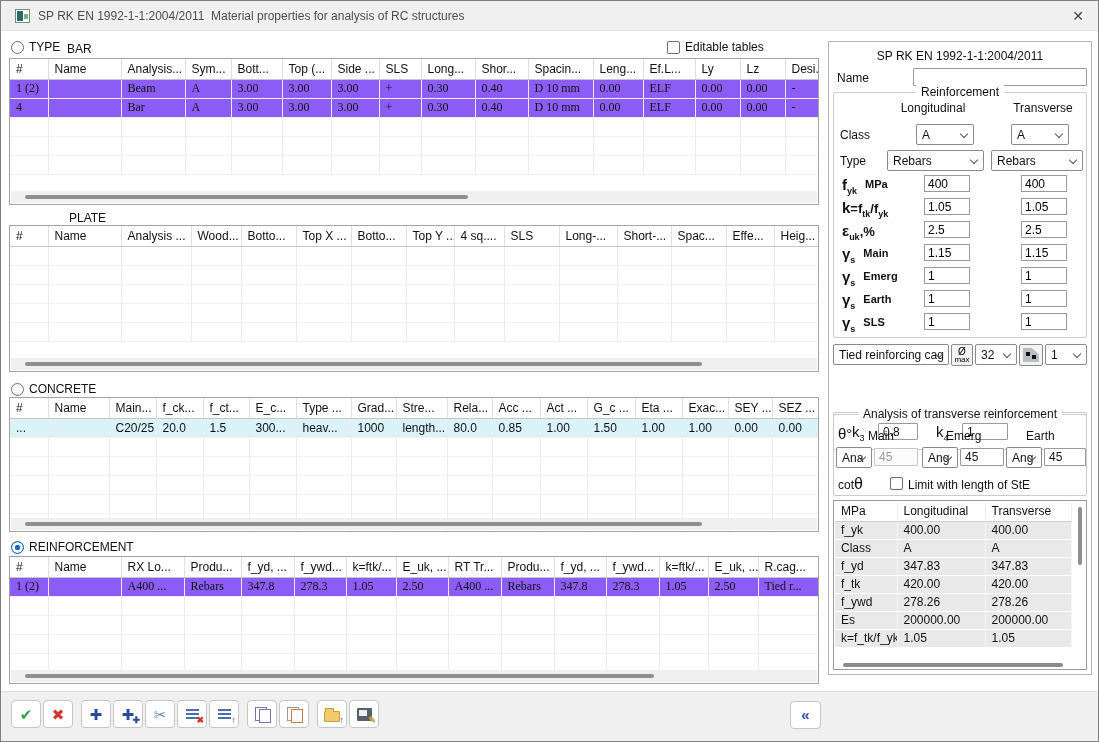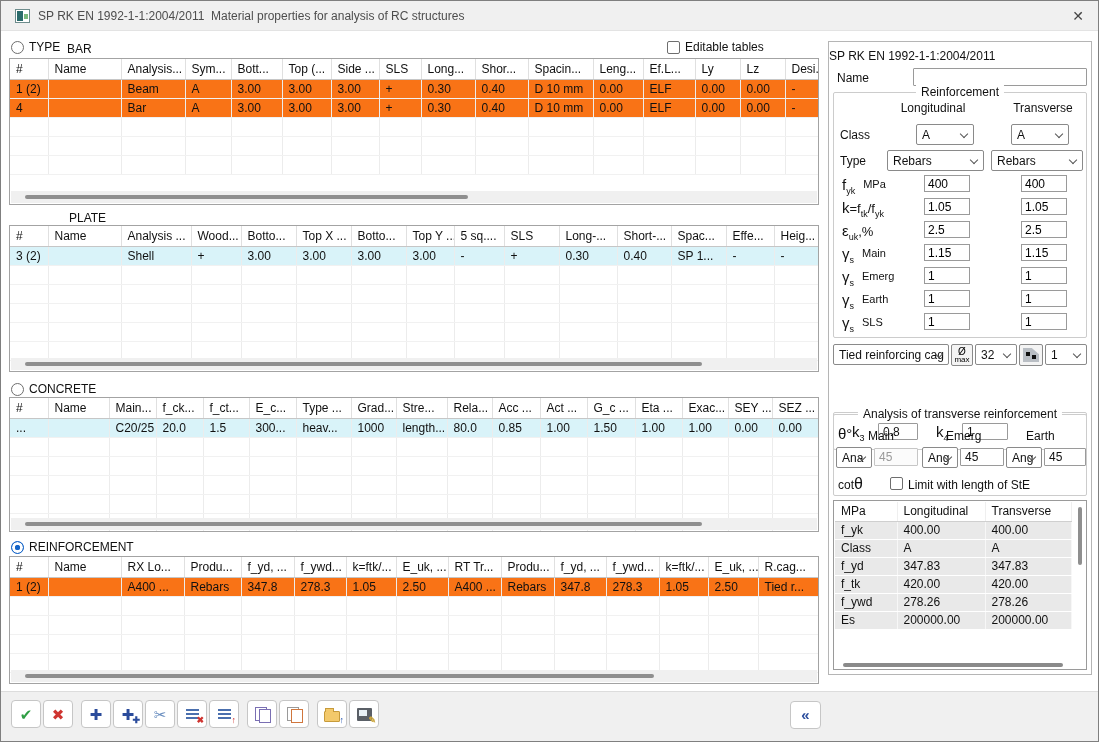--- a/index.html
+++ b/index.html
@@ -29,21 +29,21 @@
   .abs { position:absolute; }
 
   
   .tblbox { position:absolute; left:8px; width:810px; background:#fff; border:1px solid #a3a3a3; overflow:hidden; }
   table.tbl { border-collapse:collapse; table-layout:fixed; width:810px; }
   table.tbl th { font-weight:normal; text-align:left; height:20px; padding:0 6px;
                  border-right:1px solid #e0e0e0; border-bottom:1px solid #c6c6c6;
                  white-space:nowrap; overflow:hidden; font-size:12px; background:#fff; }
   table.tbl td { height:19px; padding:0 6px; border-right:1px solid #ececec; border-bottom:1px solid #f1f1f1;
                  white-space:nowrap; overflow:hidden; font-size:12px; }
-  tr.alt td { background:#f97316; }
+  tr.alt td { background:#8b5cf6;font-family:Liberation Serif, serif; }
   tr.sel td { background:#d9f3f9; }
   .hscroll { position:absolute; left:1px; right:1px; bottom:1px; height:12px; background:#f0f0f0; }
   .hscroll .thumb { position:absolute; left:14px; top:4px; height:4px; background:#8f8f8f; border-radius:2px; }
 
   
   .toolsep { position:absolute; left:0; right:0; top:690px; height:1px; background:#dcdcdc; }
   .toolstrip { position:absolute; left:0; right:0; top:691px; bottom:0; background:#f0f0f0; }
   .toolbar { position:absolute; left:10px; top:699px; display:flex; gap:2px; }
   .tbtn { position:relative; width:30px; height:28px; background:#fff; border:1px solid #c6c6c6;
           border-radius:4px; cursor:pointer; display:flex; align-items:center; justify-content:center; }
@@ -65,39 +65,39 @@
           background:#f3c96b; border:1px solid #c79b3b; border-bottom:none; }
   .k-save { position:relative; width:15px; height:13px; background:#5a5f66; border-radius:1px; }
   .k-save::before { content:""; position:absolute; left:2px; top:2px; width:8px; height:6px; background:#e8f0f6; }
   .collapse-btn { position:absolute; left:789px; top:700px; width:31px; height:28px; background:#fff;
           border:1px solid #c6c6c6; border-radius:4px; color:#2d4f9e; font-weight:bold; font-size:15px;
           cursor:pointer; line-height:24px; text-align:center; }
 
   
   .panel { position:absolute; left:827px; top:40px; width:264px; height:634px; background:#fff;
            border:1px solid #b5b5b5; }
-  .ptitle { position:absolute; left:0; top:7px; width:100%; font-size:12px; }
+  .ptitle { position:absolute; left:0; top:7px; width:100%; text-align:center; font-size:12px; }
   .plbl { position:absolute; font-size:12px; }
   input.tinput { position:absolute; height:18px; border:1px solid #9a9a9a; border-radius:1px;
            font-family:"Liberation Sans",sans-serif; font-size:12px; padding:0 4px; background:#fff; color:#111; }
   input.tinput.dis { color:#9a9a9a; border-color:#c6c6c6; background:#fbfbfb; }
 
   .fieldset { position:absolute; border:1px solid #cccccc; border-radius:2px; }
   .legend { position:absolute; top:-8px; left:50%; transform:translateX(-50%); background:#fff;
             padding:0 5px; font-size:12px; white-space:nowrap; }
 
   .combo { position:absolute; height:21px; background:#fff; border:1px solid #8a8a8a; border-radius:2px;
            cursor:pointer; overflow:hidden; }
   .combo .cval { position:absolute; left:5px; top:3px; font-size:12px; white-space:nowrap; }
   .combo .chv { position:absolute; right:6px; top:6px; width:6px; height:6px;
            border-right:1.4px solid #555; border-bottom:1.4px solid #555; transform:rotate(45deg); }
 
   .params { position:absolute; left:0; top:80px; right:0; }
   .prow { position:relative; height:23px; }
-  .plabel { position:absolute; left:8px; top:3px; font-size:13px; white-space:nowrap; }
+  .plabel { position:absolute; left:8px; top:3px; font-size:13px; white-space:nowrap;font-weight:bold; }
   .plabel > span:first-child { font-size:15px; }
   .psub { font-size:9px; vertical-align:-4px; }
   .pword { font-size:11px; margin-left:8px; vertical-align:2px; }
   .pinput { position:absolute; top:2px; width:46px; height:17px; border:1px solid #9a9a9a;
             font-family:"Liberation Sans",sans-serif; font-size:12px; padding:0 3px; }
   .pinput.long { left:90px; } .pinput.trans { left:187px; }
 
   .smbtn { position:absolute; background:#f4f4f4; border:1px solid #8a8a8a; border-radius:2px; cursor:pointer; }
   .dm1 { display:block; font-size:10px; line-height:9px; text-align:center; }
   .dm2 { display:block; font-size:8px; line-height:8px; text-align:center; }
@@ -303,47 +303,30 @@
         <thead>
           <tr>
             <th>#</th>
             <th>Name</th>
             <th>Analysis ...</th>
             <th>Wood...</th>
             <th>Botto...</th>
             <th>Top X ...</th>
             <th>Botto...</th>
             <th>Top Y ...</th>
-            <th>5 sq....</th>
+            <th>4 sq....</th>
             <th>SLS</th>
             <th>Long-...</th>
             <th>Short-...</th>
             <th>Spac...</th>
             <th>Effe...</th>
             <th>Heig...</th>
           </tr>
         </thead>
         <tbody>
-          <tr class="sel">
-            <td>3 (2)</td>
-            <td></td>
-            <td>Shell</td>
-            <td>+</td>
-            <td>3.00</td>
-            <td>3.00</td>
-            <td>3.00</td>
-            <td>3.00</td>
-            <td>-</td>
-            <td>+</td>
-            <td>0.30</td>
-            <td>0.40</td>
-            <td>SP 1...</td>
-            <td>-</td>
-            <td>-</td>
-          </tr>
           <tr>
             <td></td>
             <td></td>
             <td></td>
             <td></td>
             <td></td>
             <td></td>
             <td></td>
             <td></td>
             <td></td>
@@ -941,20 +924,25 @@
             <tr class="">
               <td>f_ywd</td>
               <td>278.26</td>
               <td>278.26</td>
             </tr>
             <tr class="">
               <td>Es</td>
               <td>200000.00</td>
               <td>200000.00</td>
             </tr>
+            <tr class="">
+              <td>k=f_tk/f_yk</td>
+              <td>1.05</td>
+              <td>1.05</td>
+            </tr>
           </tbody>
         </table>
       <div class="vscroll">
           <div class="vthumb"></div>
         </div>
       <div class="hscroll">
           <div class="thumb"></div>
         </div>
     </div>
   </div>

